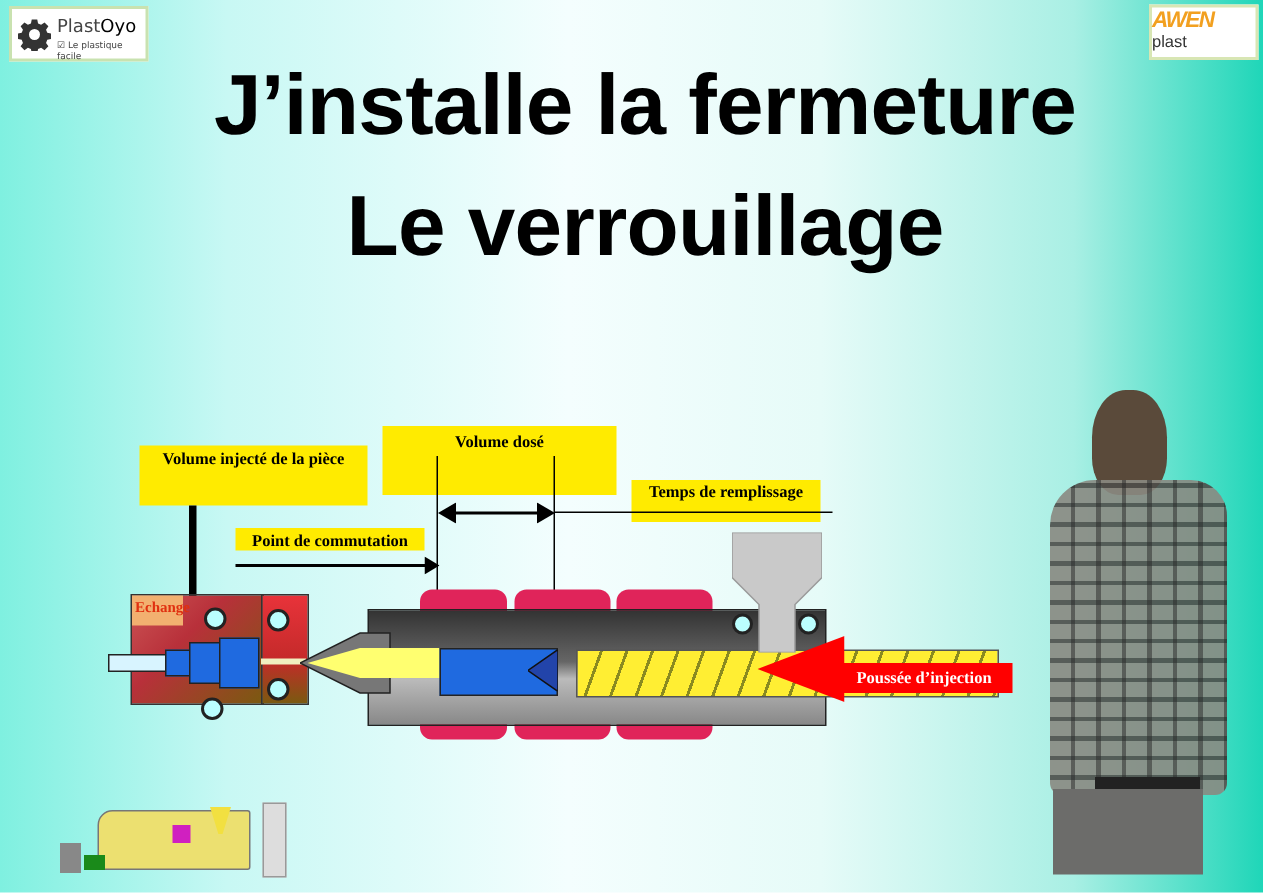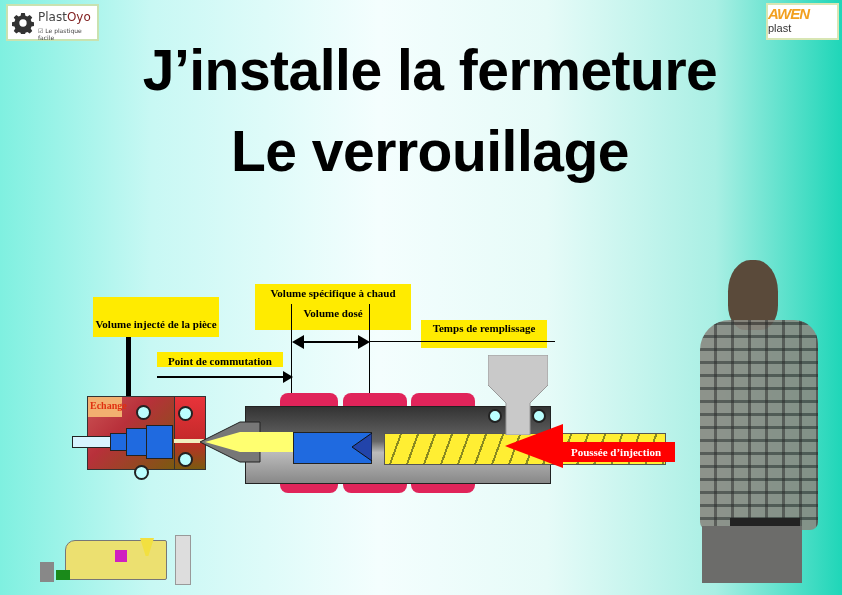--- a/index.html
+++ b/index.html
@@ -2,21 +2,21 @@
 <html><head>
 <meta charset="utf-8">
 <style>
   html,body{margin:0;padding:0;}
   body{width:842px;height:595px;overflow:hidden;position:relative;
     background:linear-gradient(90deg,#7ff0e0 0%,#c8f8f4 18%,#f4fefe 45%,#e6fbf8 65%,#a9efe4 85%,#1fd6b8 100%);
     font-family:"Liberation Sans",sans-serif;}
   .abs{position:absolute;}
   .logo-left{left:6px;top:4px;width:93px;height:37px;background:#fff;border:2px solid #c9e2b0;box-sizing:border-box;}
   .logo-left .name{position:absolute;left:30px;top:4px;font-size:12px;color:#444;font-family:"DejaVu Sans",sans-serif;}
-  .logo-left .name span{color:#7f1d1d;}
+  .logo-left .name span{color:#000000;}
   .logo-left .tag{position:absolute;left:30px;top:21px;font-size:6px;color:#444;font-family:"DejaVu Sans",sans-serif;}
   .logo-right{left:766px;top:3px;width:73px;height:37px;background:#fff;border:2px solid #d8e6b4;box-sizing:border-box;text-align:left;}
   .logo-right .top{font-size:15px;font-weight:bold;font-style:italic;color:#f2a020;line-height:18px;letter-spacing:-1px;}
   .logo-right .bot{font-size:11px;color:#333;line-height:11px;}
   .title{left:0;width:836px;text-align:center;font-weight:bold;color:#000;font-size:57px;letter-spacing:-0.5px;padding-left:12px;}
   .ylabel{background:#ffeb00;font-family:"Liberation Serif",serif;font-weight:bold;font-size:11px;color:#000;text-align:center;box-sizing:border-box;}
   .hline{background:#000;height:2px;}
   .vline{background:#000;width:2px;}
   .mold-left{left:87px;top:396px;width:87px;height:72px;background:linear-gradient(135deg,#c55 0%,#b8303a 40%,#7a5a10 100%);border:1px solid #333;}
   .mold-right{left:174px;top:396px;width:30px;height:72px;background:linear-gradient(180deg,#e8333a,#c42a2a 60%,#7a5a10);border:1px solid #333;}
@@ -36,23 +36,22 @@
 </div>
 
 <div class="abs logo-right">
   <div class="top">AWEN</div>
   <div class="bot">plast</div>
 </div>
 
 <div class="abs title" style="top:37px;">J’installe la fermeture</div>
 <div class="abs title" style="top:118px;">Le verrouillage</div>
 
-<div class="abs ylabel" style="left:93px;top:297px;width:126px;height:40px;padding-top:18px;line-height:18px;">Volume injecté de la pièce</div>
+<div class="abs ylabel" style="left:93px;top:297px;width:152px;height:40px;padding-top:0;line-height:18px;">Volume injecté de la pièce</div>
 <div class="abs ylabel" style="left:255px;top:284px;width:156px;height:46px;">
-  <div style="line-height:18px">Volume spécifique à chaud</div>
   <div style="line-height:22px">Volume dosé</div>
 </div>
 <div class="abs ylabel" style="left:421px;top:320px;width:126px;height:28px;line-height:16px;">Temps de remplissage</div>
 <div class="abs ylabel" style="left:157px;top:352px;width:126px;height:15px;line-height:18px;">Point de commutation</div>
 
 <div class="abs vline" style="left:126px;top:337px;width:5px;height:80px;"></div>
 <svg class="abs" style="left:112px;top:410px" width="34" height="28">
     <polygon points="0,0 34,0 17,28" fill="#000"></polygon>
   </svg>
 <div class="abs hline" style="left:157px;top:376px;width:132px;"></div>

